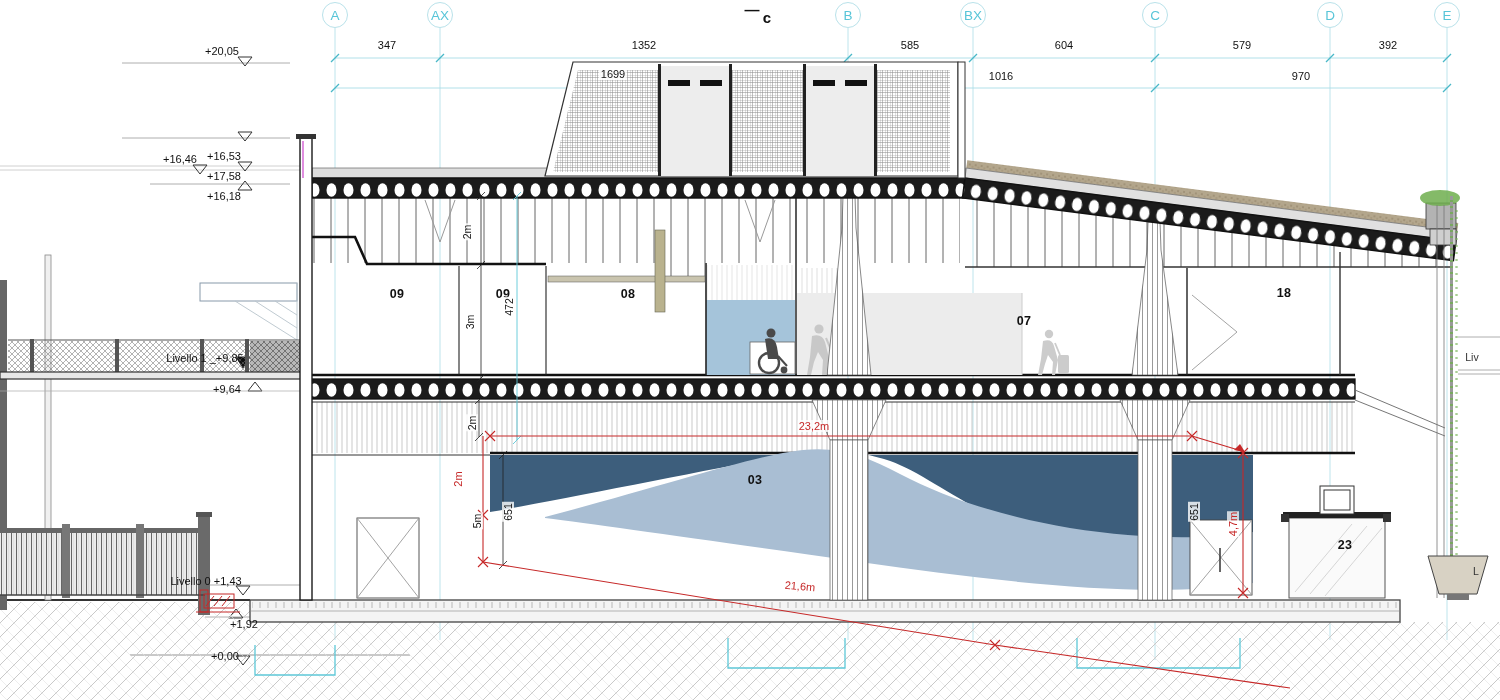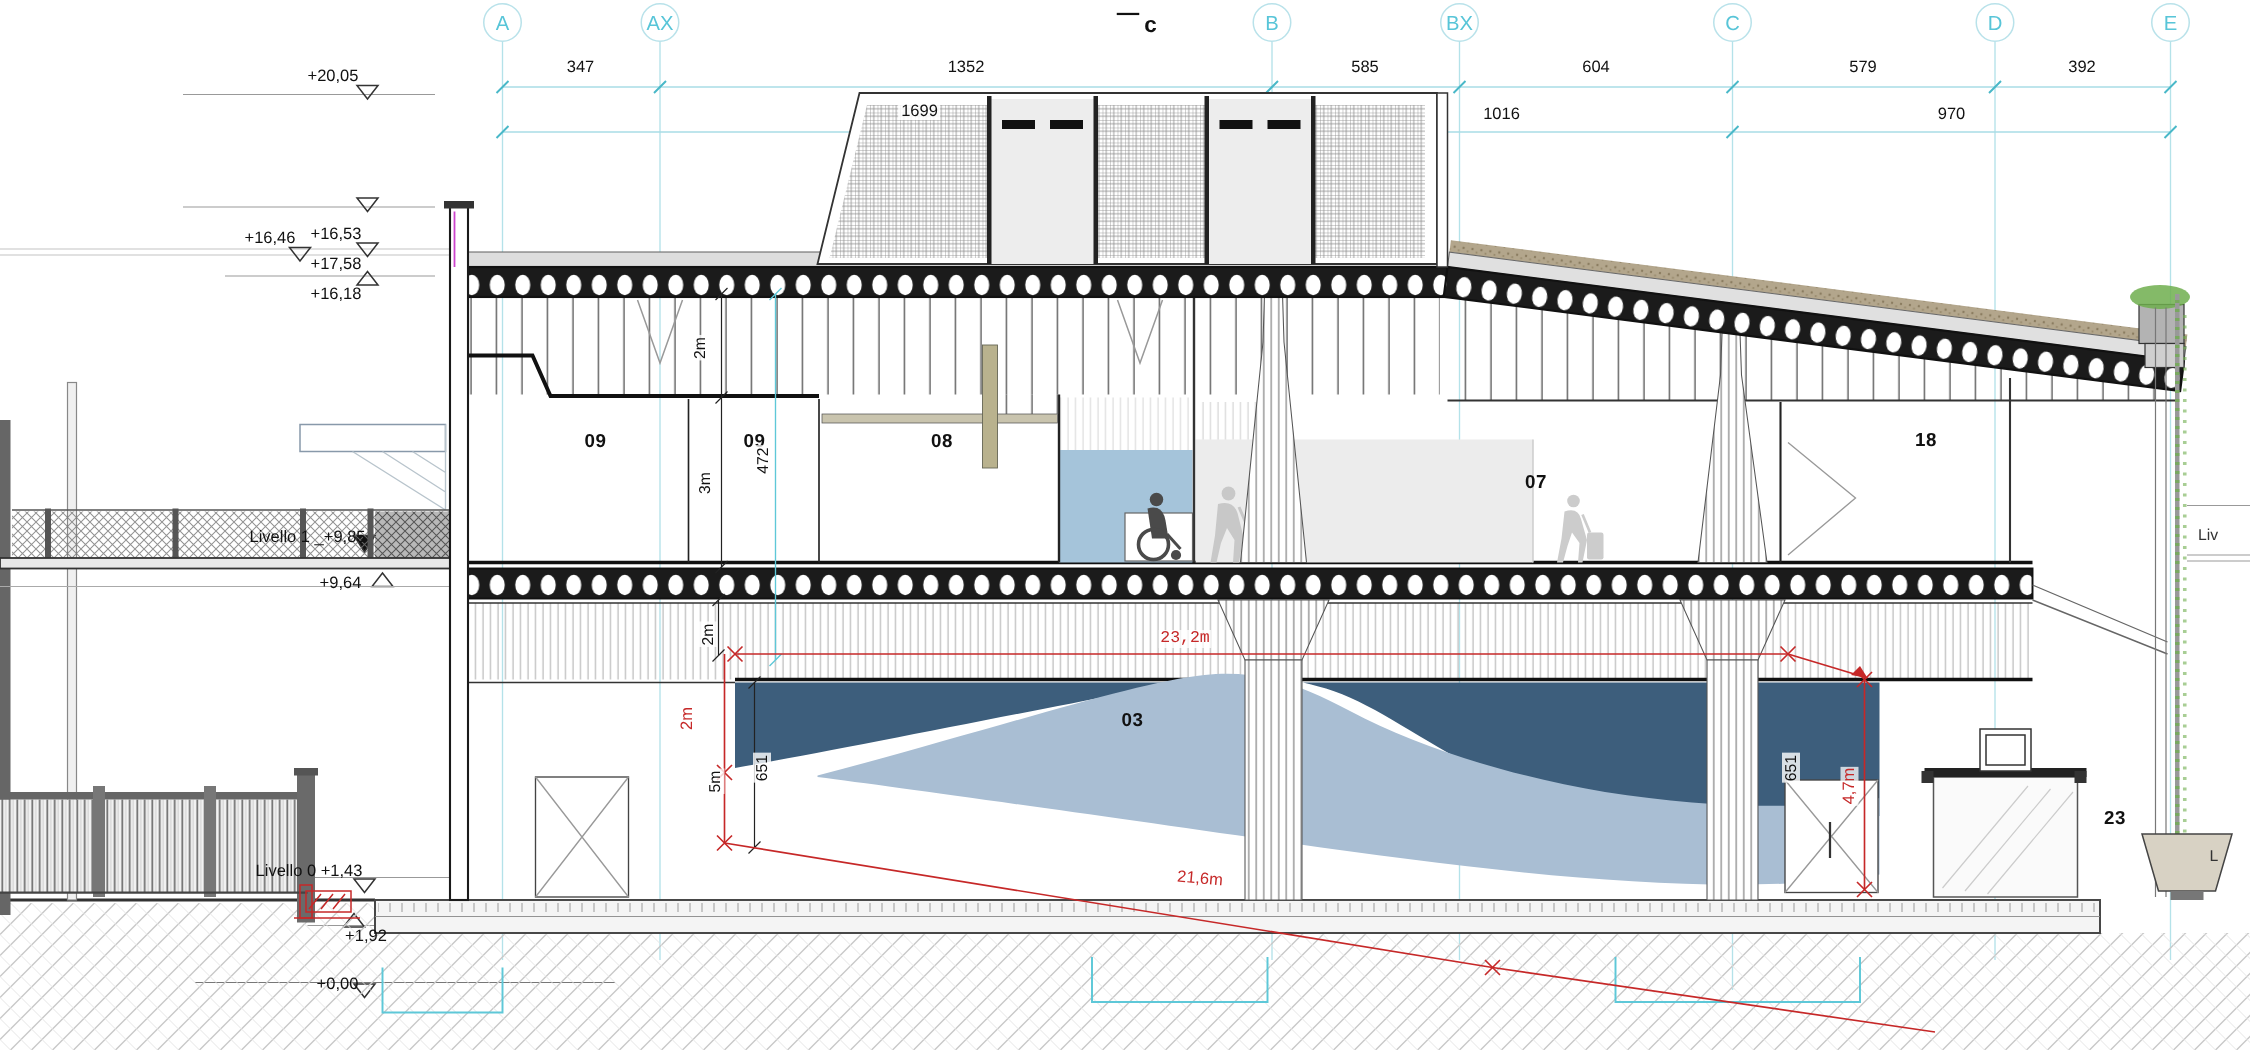--- a/index.html
+++ b/index.html
@@ -335,27 +335,27 @@
     <div class="lbl elev" style="left: 227px; top: 389px; transform: translate(-50%, -50%) rotate(0deg);">+9,64</div>
     <div class="lbl elev" style="left: 206px; top: 581px; transform: translate(-50%, -50%) rotate(0deg);">Livello 0  +1,43</div>
     <div class="lbl elev" style="left: 244px; top: 624px; transform: translate(-50%, -50%) rotate(0deg);">+1,92</div>
     <div class="lbl elev" style="left: 225px; top: 656px; transform: translate(-50%, -50%) rotate(0deg);">+0,00</div>
     <div class="lbl room" style="left: 397px; top: 294px; transform: translate(-50%, -50%) rotate(0deg);">09</div>
     <div class="lbl room" style="left: 503px; top: 294px; transform: translate(-50%, -50%) rotate(0deg);">09</div>
     <div class="lbl room" style="left: 628px; top: 294px; transform: translate(-50%, -50%) rotate(0deg);">08</div>
     <div class="lbl room" style="left: 1024px; top: 293px; transform: translate(-50%, -50%) rotate(0deg); margin-top: 28px;">07</div>
     <div class="lbl room" style="left: 1284px; top: 293px; transform: translate(-50%, -50%) rotate(0deg);">18</div>
     <div class="lbl room" style="left: 755px; top: 480px; transform: translate(-50%, -50%) rotate(0deg);">03</div>
-    <div class="lbl room" style="left: 1410px; top: 545px; transform: translate(-50%, -50%) rotate(0deg);">23</div>
+    <div class="lbl room" style="left: 1345px; top: 545px; transform: translate(-50%, -50%) rotate(0deg);">23</div>
     <div class="lbl dimb" style="left: 467px; top: 232px; transform: translate(-50%, -50%) rotate(-90deg);">2m</div>
     <div class="lbl dimb" style="left: 509px; top: 307px; transform: translate(-50%, -50%) rotate(-90deg);">472</div>
     <div class="lbl dimb" style="left: 470px; top: 322px; transform: translate(-50%, -50%) rotate(-90deg);">3m</div>
     <div class="lbl dimb" style="left: 472px; top: 423px; transform: translate(-50%, -50%) rotate(-90deg);">2m</div>
     <div class="lbl dimb" style="left: 477px; top: 521px; transform: translate(-50%, -50%) rotate(-90deg);">5m</div>
     <div class="lbl dimb" style="left: 508px; top: 512px; transform: translate(-50%, -50%) rotate(-90deg);">651</div>
     <div class="lbl dimb" style="left: 1194px; top: 512px; transform: translate(-50%, -50%) rotate(-90deg);">651</div>
-    <div class="lbl dimr" style="left: 790px; top: 426px; transform: translate(-50%, -50%) rotate(0deg); font-family: Liberation Mono, monospace;">23,2m</div>
+    <div class="lbl dimr" style="left: 814px; top: 426px; transform: translate(-50%, -50%) rotate(0deg);">23,2m</div>
     <div class="lbl dimr" style="left: 458px; top: 479px; transform: translate(-50%, -50%) rotate(-90deg);">2m</div>
     <div class="lbl dimr" style="left: 1233px; top: 524px; transform: translate(-50%, -50%) rotate(-90deg);">4,7m</div>
     <div class="lbl dimr" style="left: 800px; top: 586px; transform: translate(-50%, -50%) rotate(5deg);">21,6m</div>
     <div class="lbl side" style="left: 1472px; top: 357px; transform: translate(-50%, -50%) rotate(0deg);">Liv</div>
     <div class="lbl side" style="left: 1476px; top: 571px; transform: translate(-50%, -50%) rotate(0deg);">L</div>
   </div>
 
 </body></html>

